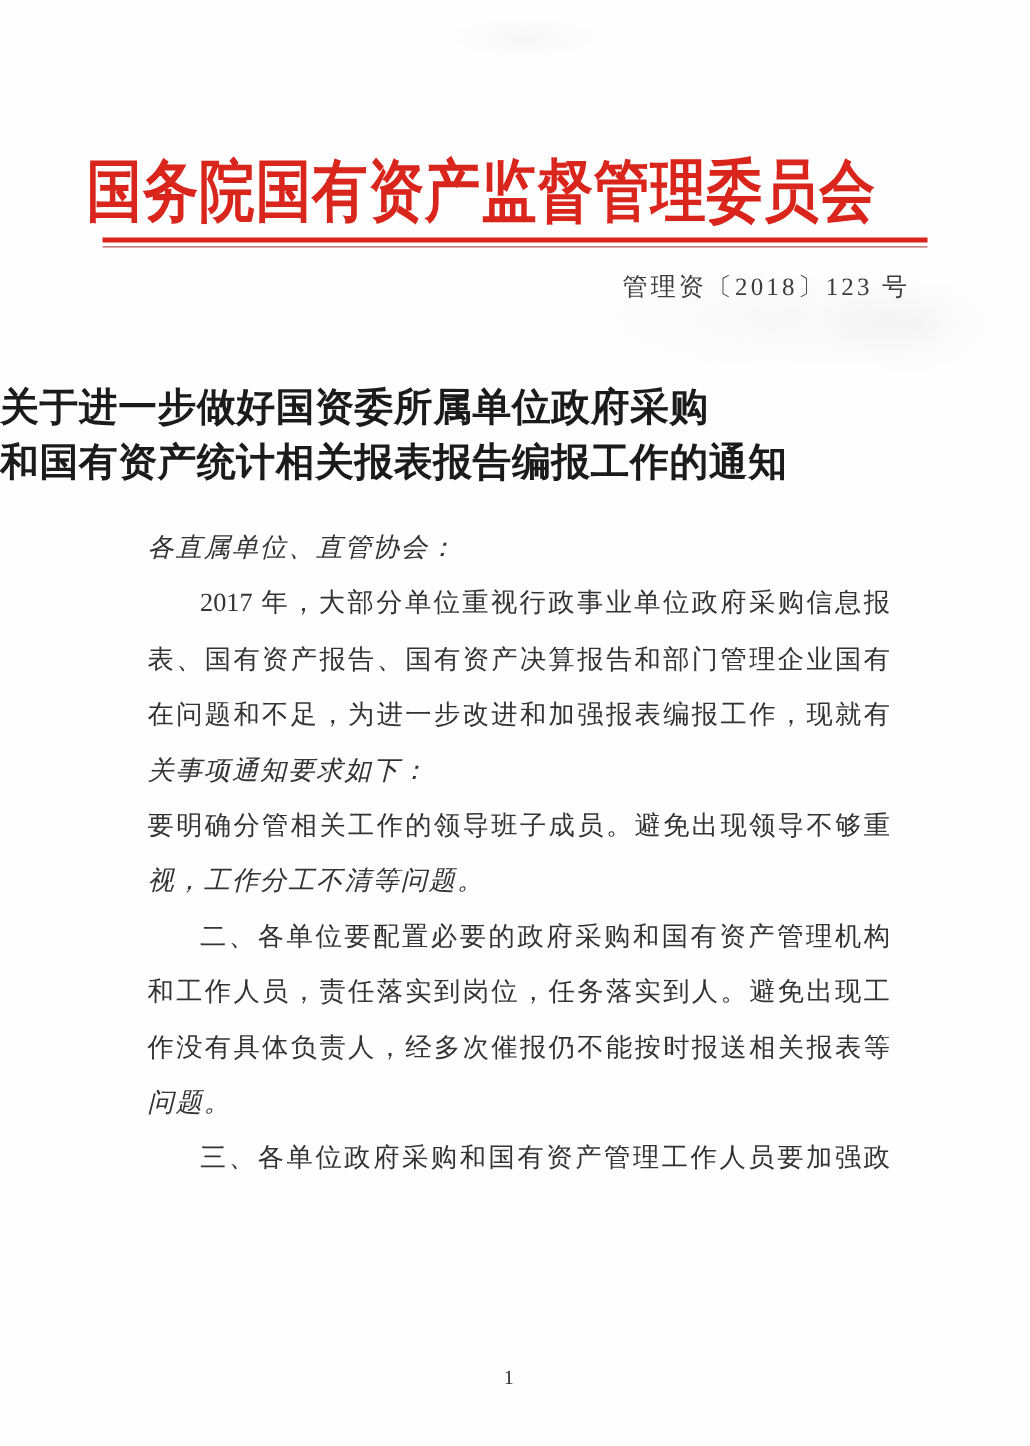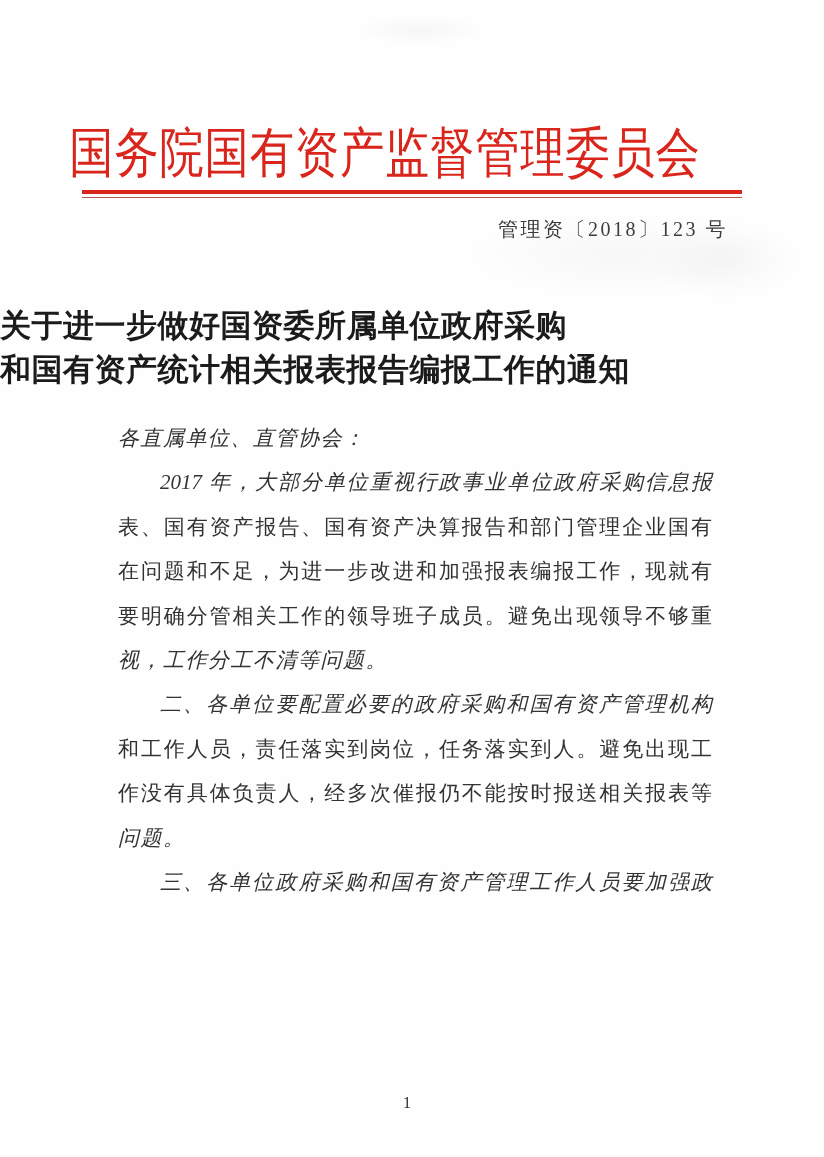--- a/index.html
+++ b/index.html
@@ -17,21 +17,21 @@
       radial-gradient(220px 60px at 620px 255px, rgba(120,120,120,0.05), rgba(0,0,0,0) 70%),
       radial-gradient(90px 22px at 420px 30px, rgba(120,120,120,0.06), rgba(0,0,0,0) 70%),
       #fefefe;
   }
   
   .org-title {
     position: absolute;
     top: 118px; left: 0; width: 716px;
     text-align: center;
     color: var(--accent, #da251c);
-    font-weight: normal;
+    font-weight: bold;
     font-size: 54px;
     line-height: 70px;
     white-space: nowrap;
   }
   .org-title .stretch {
     display: inline-block;
     transform: scaleX(0.82);
     transform-origin: 50% 50%;
     letter-spacing: 1px;
   }
@@ -72,21 +72,21 @@
     color: #333333;
   }
   .line {
     height: 44.4px;
     line-height: 44.4px;
     text-align: justify;
     text-align-last: justify;
     white-space: nowrap-off;
     overflow: visible;
   }
-  .line.indent { text-indent: 2em; font-style: italic; }
+  .line.indent { text-indent: 2em; }
   .line.end {
     text-align-last: left;
     letter-spacing: 1.5px;
     font-style: italic;
   }
   
   .page-number {
     position: absolute;
     top: 1094px; left: 0; width: 814px;
     text-align: center;
@@ -111,20 +111,21 @@
   <div class="doc-title">
     <div>关于进一步做好国资委所属单位政府采购</div>
     <div>和国有资产统计相关报表报告编报工作的通知</div>
   </div>
 
   <div class="body-block">
     <div class="line end">各直属单位、直管协会：</div>
     <div class="line indent">2017 年，大部分单位重视行政事业单位政府采购信息报</div>
     <div class="line">表、国有资产报告、国有资产决算报告和部门管理企业国有</div>
     <div class="line">在问题和不足，为进一步改进和加强报表编报工作，现就有</div>
+    <div class="line end">关事项通知要求如下：</div>
     <div class="line">要明确分管相关工作的领导班子成员。避免出现领导不够重</div>
     <div class="line end">视，工作分工不清等问题。</div>
     <div class="line indent">二、各单位要配置必要的政府采购和国有资产管理机构</div>
     <div class="line">和工作人员，责任落实到岗位，任务落实到人。避免出现工</div>
     <div class="line">作没有具体负责人，经多次催报仍不能按时报送相关报表等</div>
     <div class="line end">问题。</div>
     <div class="line indent">三、各单位政府采购和国有资产管理工作人员要加强政</div>
   </div>
 
   <div class="page-number">1</div>

